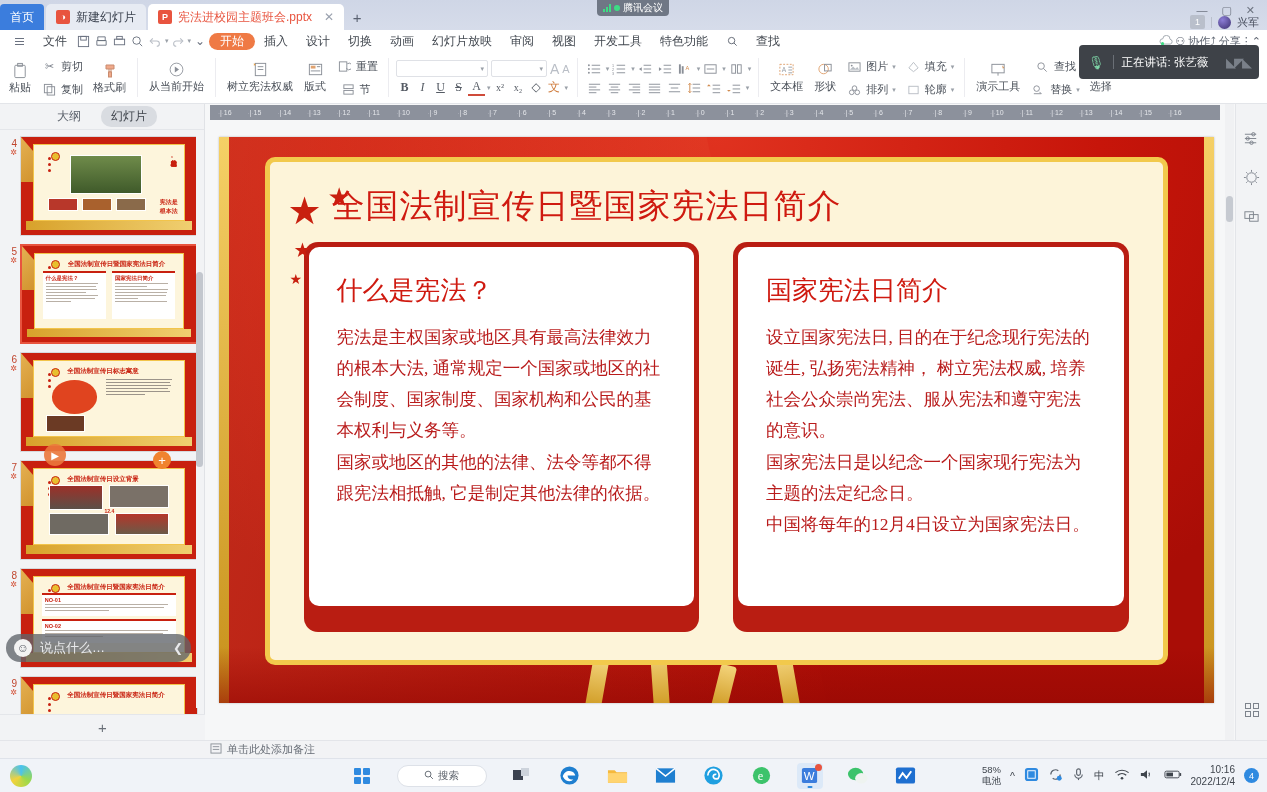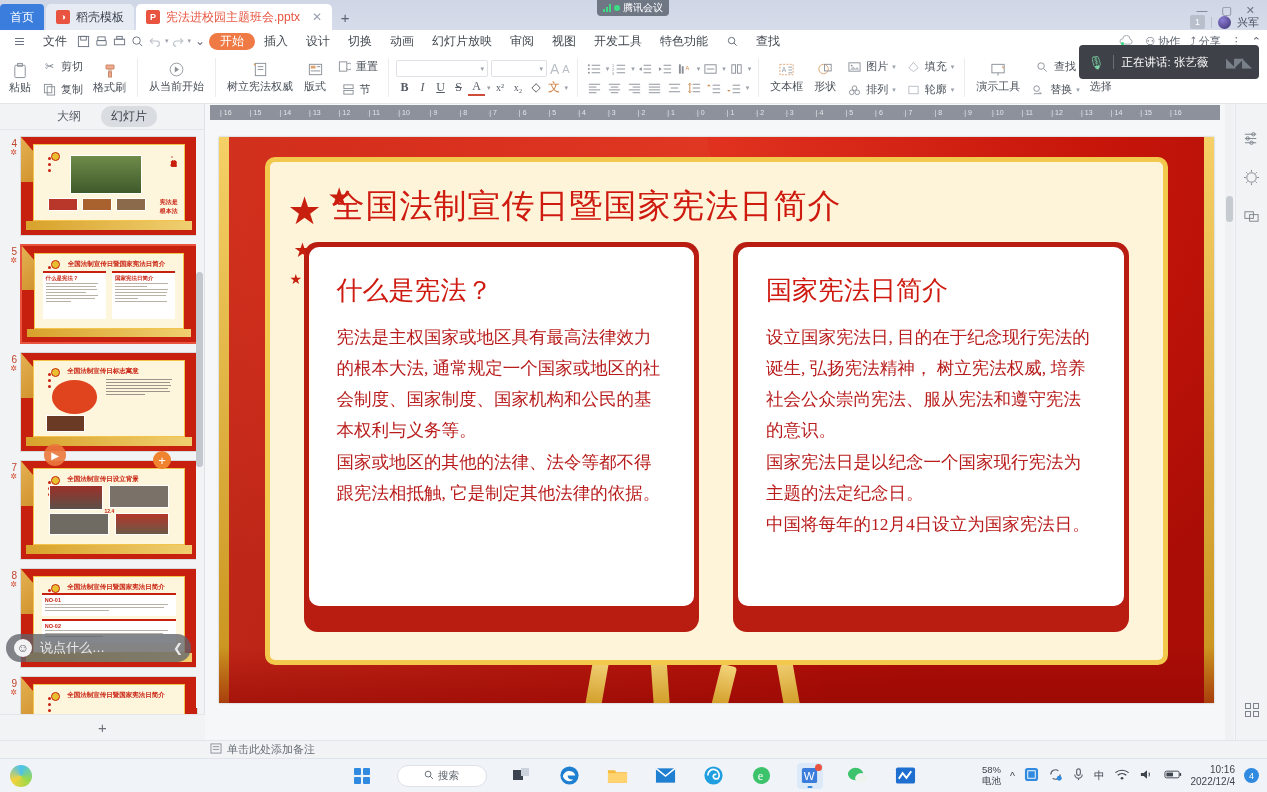--- a/index.html
+++ b/index.html
@@ -84,21 +84,21 @@
   }
   .menubar .mi { padding: 0 7px; height: 20px; display: flex; align-items: center; gap: 15px; }
   .menubar .mi.ribbon-tab { padding: 0 9px; }
   .menubar .mi.active {
     background: #ef7a45; color: #fff; border-radius: 10px; height: 17px;
     padding: 0 11px;
   }
   .menubar .qicon { width: 18px; height: 18px; display: flex; align-items: center;
     justify-content: center; color: #6b7280; }
   .menubar .grow { flex: 1; }
-  .menu-right { display: flex; align-items: center; gap: 10px; padding-right: 6px;
+  .menu-right { display: flex; align-items: center; padding-right: 6px;
     font-size: 11px; color: #5d6470; }
 
   
   .ribbon {
     position: absolute; top: 52px; left: 0; width: 1267px; height: 52px;
     background: #fff; border-bottom: 1px solid #e3e5e9;
     display: flex; align-items: stretch; font-size: 11px; color: #4a5059;
   }
   .rgroup { display: flex; align-items: center; padding: 0 5px; gap: 3px; height: 52px; }
   .rsep { width: 1px; background: #ececf0; margin: 6px 2px; }
@@ -399,21 +399,21 @@
 </head>
 <body>
 
 <div id="app">
 
   <div class="tabstrip">
     <div class="tab-home">首页</div>
 
     <div class="tab">
       <span class="tabicon ic-wps">◑</span>
-      <span class="tablabel">稻壳模板</span>
+      <span class="tablabel">新建幻灯片</span>
     </div>
 
     <div class="tab active">
       <span class="tabicon ic-ppt">P</span>
       <span class="tablabel">宪法进校园主题班会.pptx</span>
       <span class="tabclose">✕</span>
     </div>
 
     <div class="tab-new">+</div>
 

